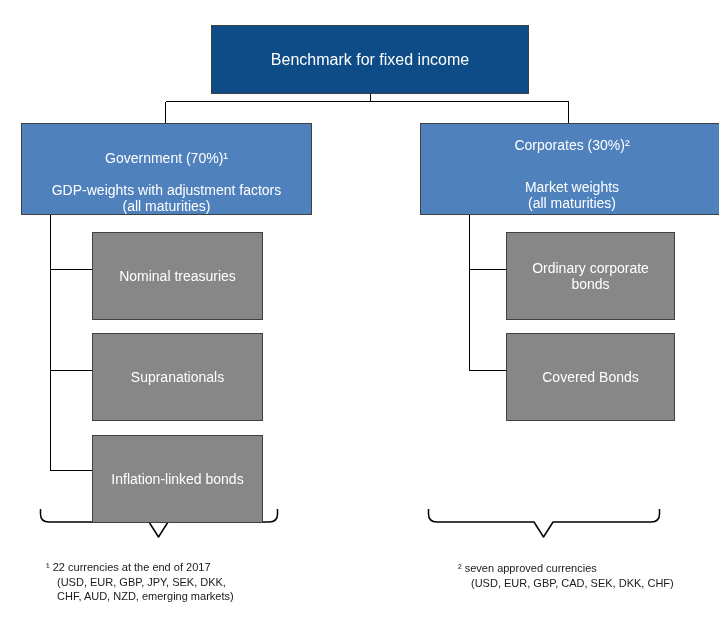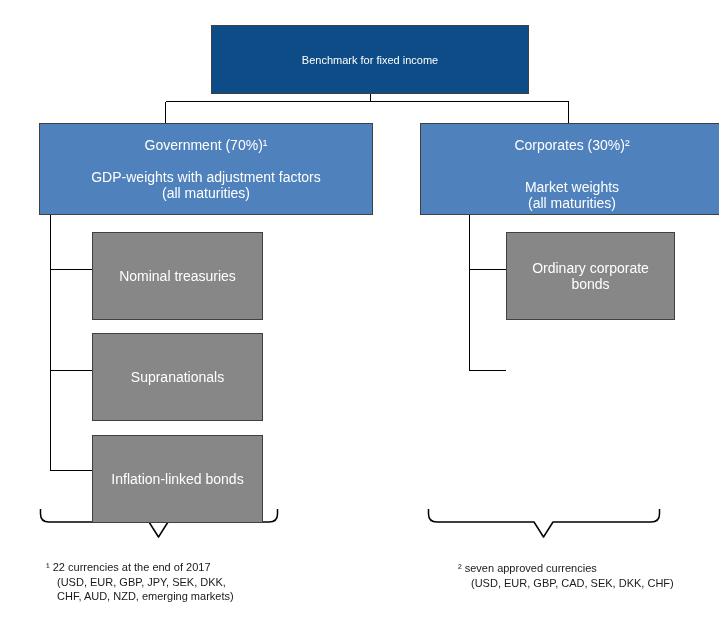--- a/index.html
+++ b/index.html
@@ -28,33 +28,33 @@
     text-align: center;
     display: flex;
     flex-direction: column;
     align-items: center;
     justify-content: center;
   }
 
   .node-root {
     left: 211px; top: 25px;
     width: 318px; height: 69px;
-    font-size: 11px;
+    font-size: 16px;
   }
 
   .node-branch {
     top: 123px;
     height: 92px;
     font-size: 14px;
     line-height: 16px;
     justify-content: flex-start;
     padding-top: 13px;
   }
   .node-branch .branch-sub { margin-top: 16px; }
-  #gov-node  { left: 39px;  width: 334px; }
+  #gov-node  { left: 21px;  width: 291px; justify-content: flex-end; }
   #corp-node { left: 420px; width: 304px; gap: 10px; }
 
   .node-leaf {
     width: 171px; height: 88px;
     font-size: 14px;
     line-height: 16px;
     padding: 0 14px;
   }
   .leaf-left  { left: 92px; }
   .leaf-right { left: 506px; width: 169px; }
@@ -128,20 +128,23 @@
   <div class="node node-leaf leaf-left" id="leaf-l2" style="background-color: rgb(135, 135, 135);">
     <span>Supranationals</span>
   </div>
   <div class="node node-leaf leaf-left" id="leaf-l3" style="background-color: rgb(135, 135, 135);">
     <span>Inflation-linked bonds</span>
   </div>
 
   <div class="node node-leaf leaf-right" id="leaf-r1" style="background-color: rgb(135, 135, 135);">
     <span>Ordinary corporate bonds</span>
   </div>
+  <div class="node node-leaf leaf-right" id="leaf-r2" style="background-color: rgb(135, 135, 135);">
+    <span>Covered Bonds</span>
+  </div>
 
   <div class="footnote" id="footnote-left">
     <div>¹ 22 currencies at the end of 2017</div>
     <div class="fn-cont-left">(USD, EUR, GBP, JPY, SEK, DKK,</div>
     <div class="fn-cont-left">CHF, AUD, NZD, emerging markets)</div>
   </div>
 
   <div class="footnote" id="footnote-right">
     <div>² seven approved currencies</div>
     <div class="fn-cont-right">(USD, EUR, GBP, CAD, SEK, DKK, CHF)</div>

